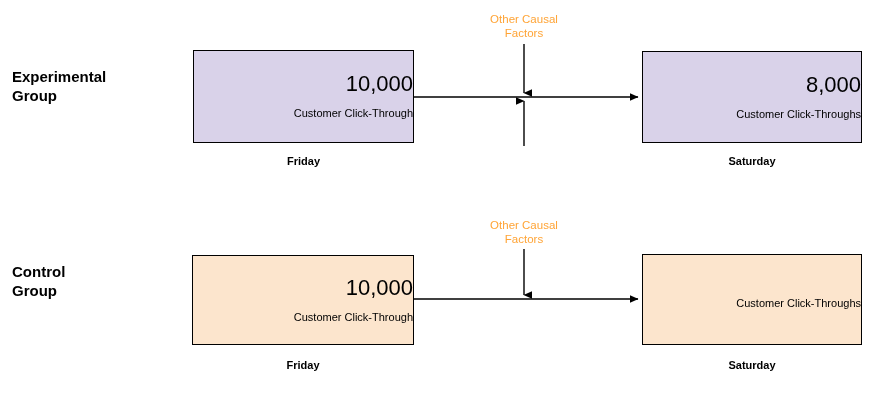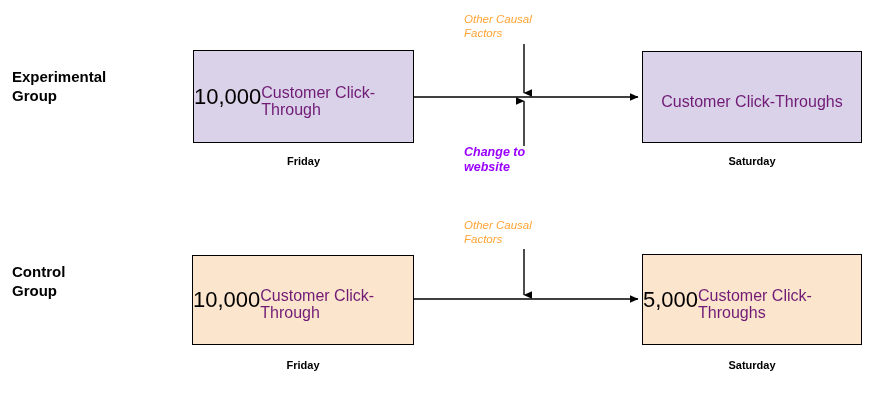--- a/index.html
+++ b/index.html
@@ -34,51 +34,50 @@
     font-size: 15px;
     line-height: 19px;
     color: #000000;
     white-space: pre-line;
   }
   .node-box {
     position: absolute;
     box-sizing: border-box;
     border: 1.4px solid #000000;
     display: flex;
-    flex-direction: row;
-    align-items: center;
+    flex-direction: column;
+    align-items: flex-end;
     justify-content: center;
   }
   .node-value {
     font-size: 22px;
     line-height: 26px;
     color: #000000;
     font-weight: normal;
   }
   .node-caption {
-    font-size: 16px;
+    font-size: 11px;
     line-height: 17px;
-    color: #701a75;
+    color: #000000;
     margin-top: 8px;
   }
   .day-label {
     position: absolute;
     text-align: center;
     font-weight: bold;
     font-size: 11px;
     line-height: 19px;
     color: #000000;
   }
   .annotation {
     position: absolute;
-    text-align: left;
+    text-align: center;
     font-size: 11.5px;
     line-height: 14px;
     white-space: pre-line;
-    font-style: italic;
   }
   .annotation.causal {
     color: #FFA436;
     font-weight: normal;
   }
   .annotation.intervention {
     color: #9900FF;
     font-weight: bold;
     font-size: 12.5px;
     line-height: 15px;
@@ -119,42 +118,40 @@
   <div class="node-box" style="left:193px; top:50px; width:221px; height:93px; background:#D9D2E9;">
     <div class="node-value">10,000</div>
     <div class="node-caption">Customer Click-Through</div>
   </div>
 
   <div class="day-label" style="left:193px; top:152px; width:221px;">Friday</div>
 
   <div class="annotation causal" style="left:464px; top:12px; width:120px;">Other Causal
 Factors</div>
 
-  <div class="annotation intervention" style="left:464px; top:145px; width:120px;">Change to
-website</div>
 
   <div class="node-box" style="left:642px; top:51px; width:220px; height:92px; background:#D9D2E9;">
+    <div class="node-value">8,000</div>
     <div class="node-caption">Customer Click-Throughs</div>
   </div>
 
   <div class="day-label" style="left:642px; top:152px; width:220px;">Saturday</div>
 
   <div class="group-label" style="left:12px; top:262px; width:160px;">Control
 Group</div>
 
   <div class="node-box" style="left:192px; top:255px; width:222px; height:90px; background:#FCE5CD;">
     <div class="node-value">10,000</div>
     <div class="node-caption">Customer Click-Through</div>
   </div>
 
   <div class="day-label" style="left:192px; top:356px; width:222px;">Friday</div>
 
   <div class="annotation causal" style="left:464px; top:218px; width:120px;">Other Causal
 Factors</div>
 
   <div class="node-box" style="left:642px; top:254px; width:220px; height:91px; background:#FCE5CD;">
-    <div class="node-value">5,000</div>
     <div class="node-caption">Customer Click-Throughs</div>
   </div>
 
   <div class="day-label" style="left:642px; top:356px; width:220px;">Saturday</div>
 
 </div>
 
 </body></html>

